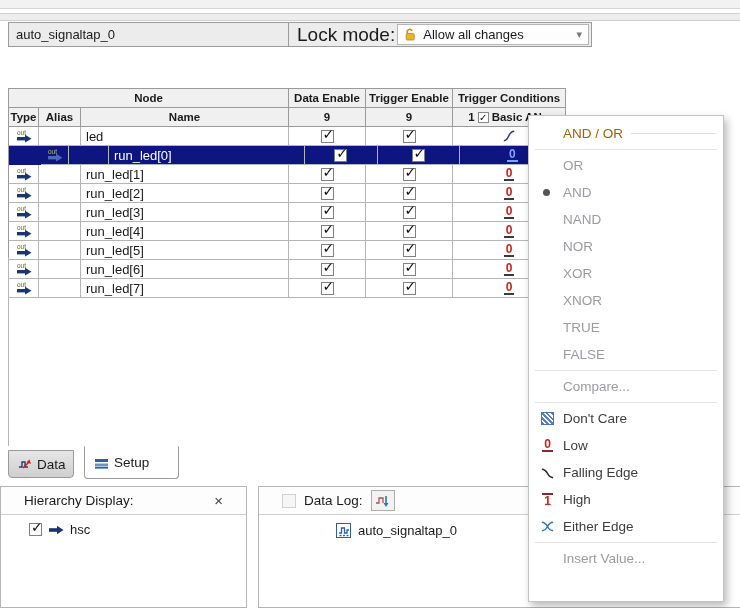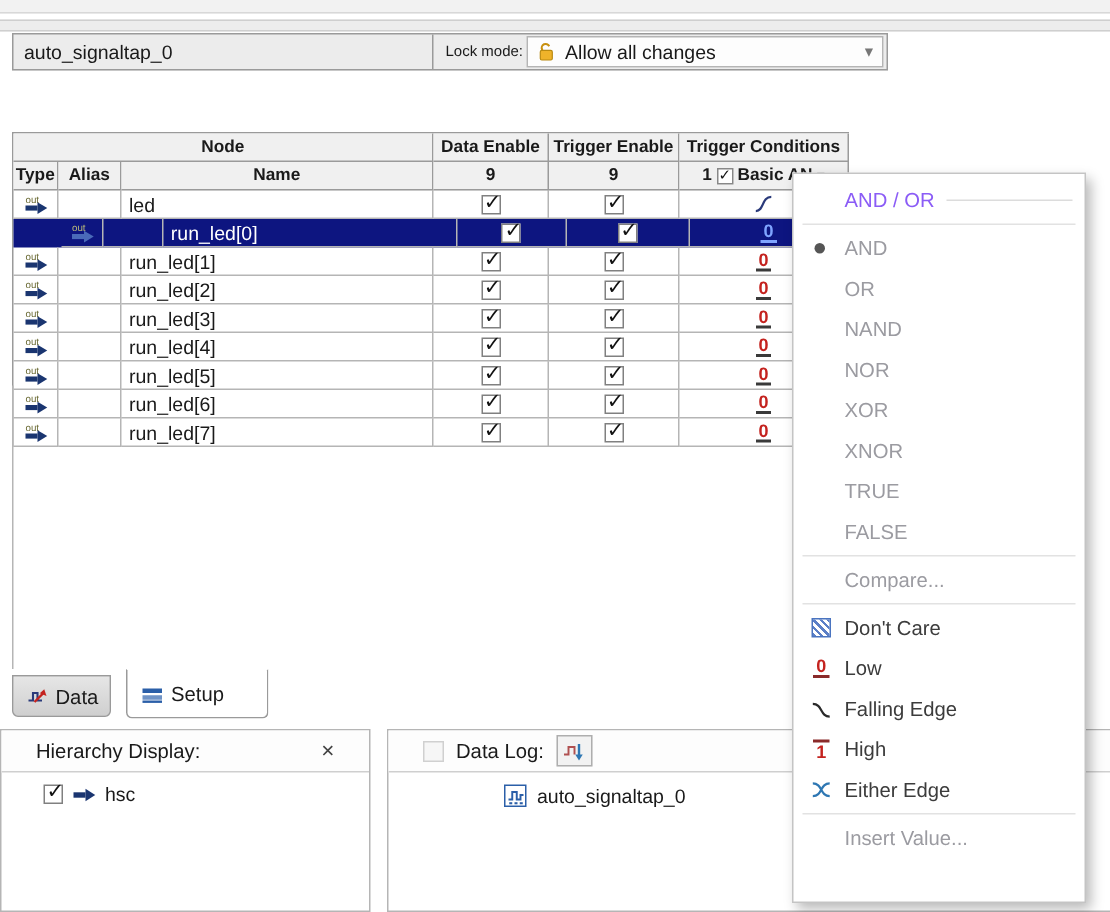--- a/index.html
+++ b/index.html
@@ -13,21 +13,21 @@
     overflow: hidden;
   }
   
   .chrome1 { position:absolute; left:0; top:0; width:740px; height:9px; background:#f2f2f2; border-bottom:1px solid #d8d8d8; }
   .chrome2 { position:absolute; left:0; top:13px; width:740px; height:8px; background:#ededed; border-top:1px solid #cfcfcf; border-bottom:1px solid #cfcfcf; }
 
   
   .instance-strip { position:absolute; left:8px; top:22px; width:584px; height:25px; background:#ececec; border:1px solid #9a9a9a; display:flex; }
   .inst-cell { width:280px; border-right:1px solid #9a9a9a; display:flex; align-items:center; padding-left:7px; }
   .lock-cell { flex:1; display:flex; align-items:center; padding:0 2px 0 8px; }
-  .lock-label { font-size:10px; white-space:nowrap; }
+  .lock-label { font-size:19px; white-space:nowrap; }
   .lock-dd { margin-left:2px; flex:1; height:21px; background:#fdfdfd; border:1px solid #b5b5b5; display:flex; align-items:center; padding:0 6px; gap:6px; }
   .lock-dd .dd-arrow { margin-left:auto; color:#777; font-size:11px; }
 
   
   .sig-table { position:absolute; left:8px; top:48px; width:558px; border-left:1px solid #9a9a9a; border-top:1px solid #9a9a9a;margin-top:40px; }
   .trow { display:flex; height:19px; }
   .cell { border-right:1px solid #b5b5b5; border-bottom:1px solid #b5b5b5; display:flex; align-items:center; justify-content:center; overflow:hidden; white-space:nowrap; }
   .hcell { background:#f0f0f0; font-weight:bold; font-size:11.5px; border-right:1px solid #9a9a9a; border-bottom:1px solid #9a9a9a; }
   .w-node { width:280px; } .w-type { width:30px; } .w-alias { width:42px; } .w-name { width:208px; }
   .w-de { width:77px; } .w-te { width:87px; } .w-tc { width:113px; }
@@ -61,21 +61,21 @@
   .log-head-cb { width:14px; height:14px; border:1px solid #d0d0d0; background:#f6f6f6; margin-right:8px; }
   .log-btn { margin-left:8px; width:24px; height:21px; border:1px solid #aeaeae; background:#f2f2f2; display:flex; align-items:center; justify-content:center; }
   .log-item { display:flex; align-items:center; gap:7px; padding:8px 0 0 77px; }
   .st-icon { width:15px; height:15px; border:1px solid #2b5fa8; background:#fff; display:flex; align-items:center; justify-content:center; }
 
   
   .menu { position:absolute; left:528px; top:115px; width:196px; height:487px; background:#ffffff; border:1px solid #c4c4c4; box-shadow:3px 4px 8px rgba(0,0,0,0.28); padding:4px 0; display:flex; flex-direction:column; }
   .mi { height:27px; display:flex; align-items:center; padding-left:34px; font-size:13.5px; position:relative; flex:0 0 auto; }
   .mi-gray { color:#9b9ba1; }
   .mi-dark { color:#3c3c3c; }
-  .mi-head { color:#8b5cf6; }
+  .mi-head { color:#a16207; }
   .mi-head::after { content:""; flex:1; height:1px; background:#dcdcdc; margin:0 8px; }
   .msep { height:1px; background:#e2e2e2; margin:2px 6px; flex:0 0 auto; }
   .mi .radio-dot { position:absolute; left:14px; width:7px; height:7px; border-radius:50%; background:#555; }
   .mi .mi-icon { position:absolute; left:10px; width:17px; display:flex; align-items:center; justify-content:center; }
   .dc-box { width:13px; height:13px; border:1px solid #4a74c0;
             background: repeating-linear-gradient(45deg,#5b7fc7 0 1.5px,#ffffff 1.5px 3.5px); }
   .low-ic { font-weight:bold; font-size:12px; color:#c4231f; border-bottom:2px solid #8a2a2a; line-height:11px; padding:0 2px; }
   .high-ic { font-weight:bold; font-size:12px; color:#c4231f; border-top:2px solid #8a2a2a; line-height:12px; padding:0 2px; }
 
   svg { display:block; }
@@ -418,25 +418,25 @@
       </svg>
     </span>
     <span>auto_signaltap_0</span>
   </div>
 </div>
 
 <div class="menu">
   <div class="mi mi-head">AND / OR</div>
   <div class="msep"></div>
   <div class="mi mi-gray">
+      <span>OR</span>
+    </div>
+  <div class="mi mi-gray">
       <span class="radio-dot"></span>
       <span>AND</span>
-    </div>
-  <div class="mi mi-gray">
-      <span>OR</span>
     </div>
   <div class="mi mi-gray">
       <span>NAND</span>
     </div>
   <div class="mi mi-gray">
       <span>NOR</span>
     </div>
   <div class="mi mi-gray">
       <span>XOR</span>
     </div>

